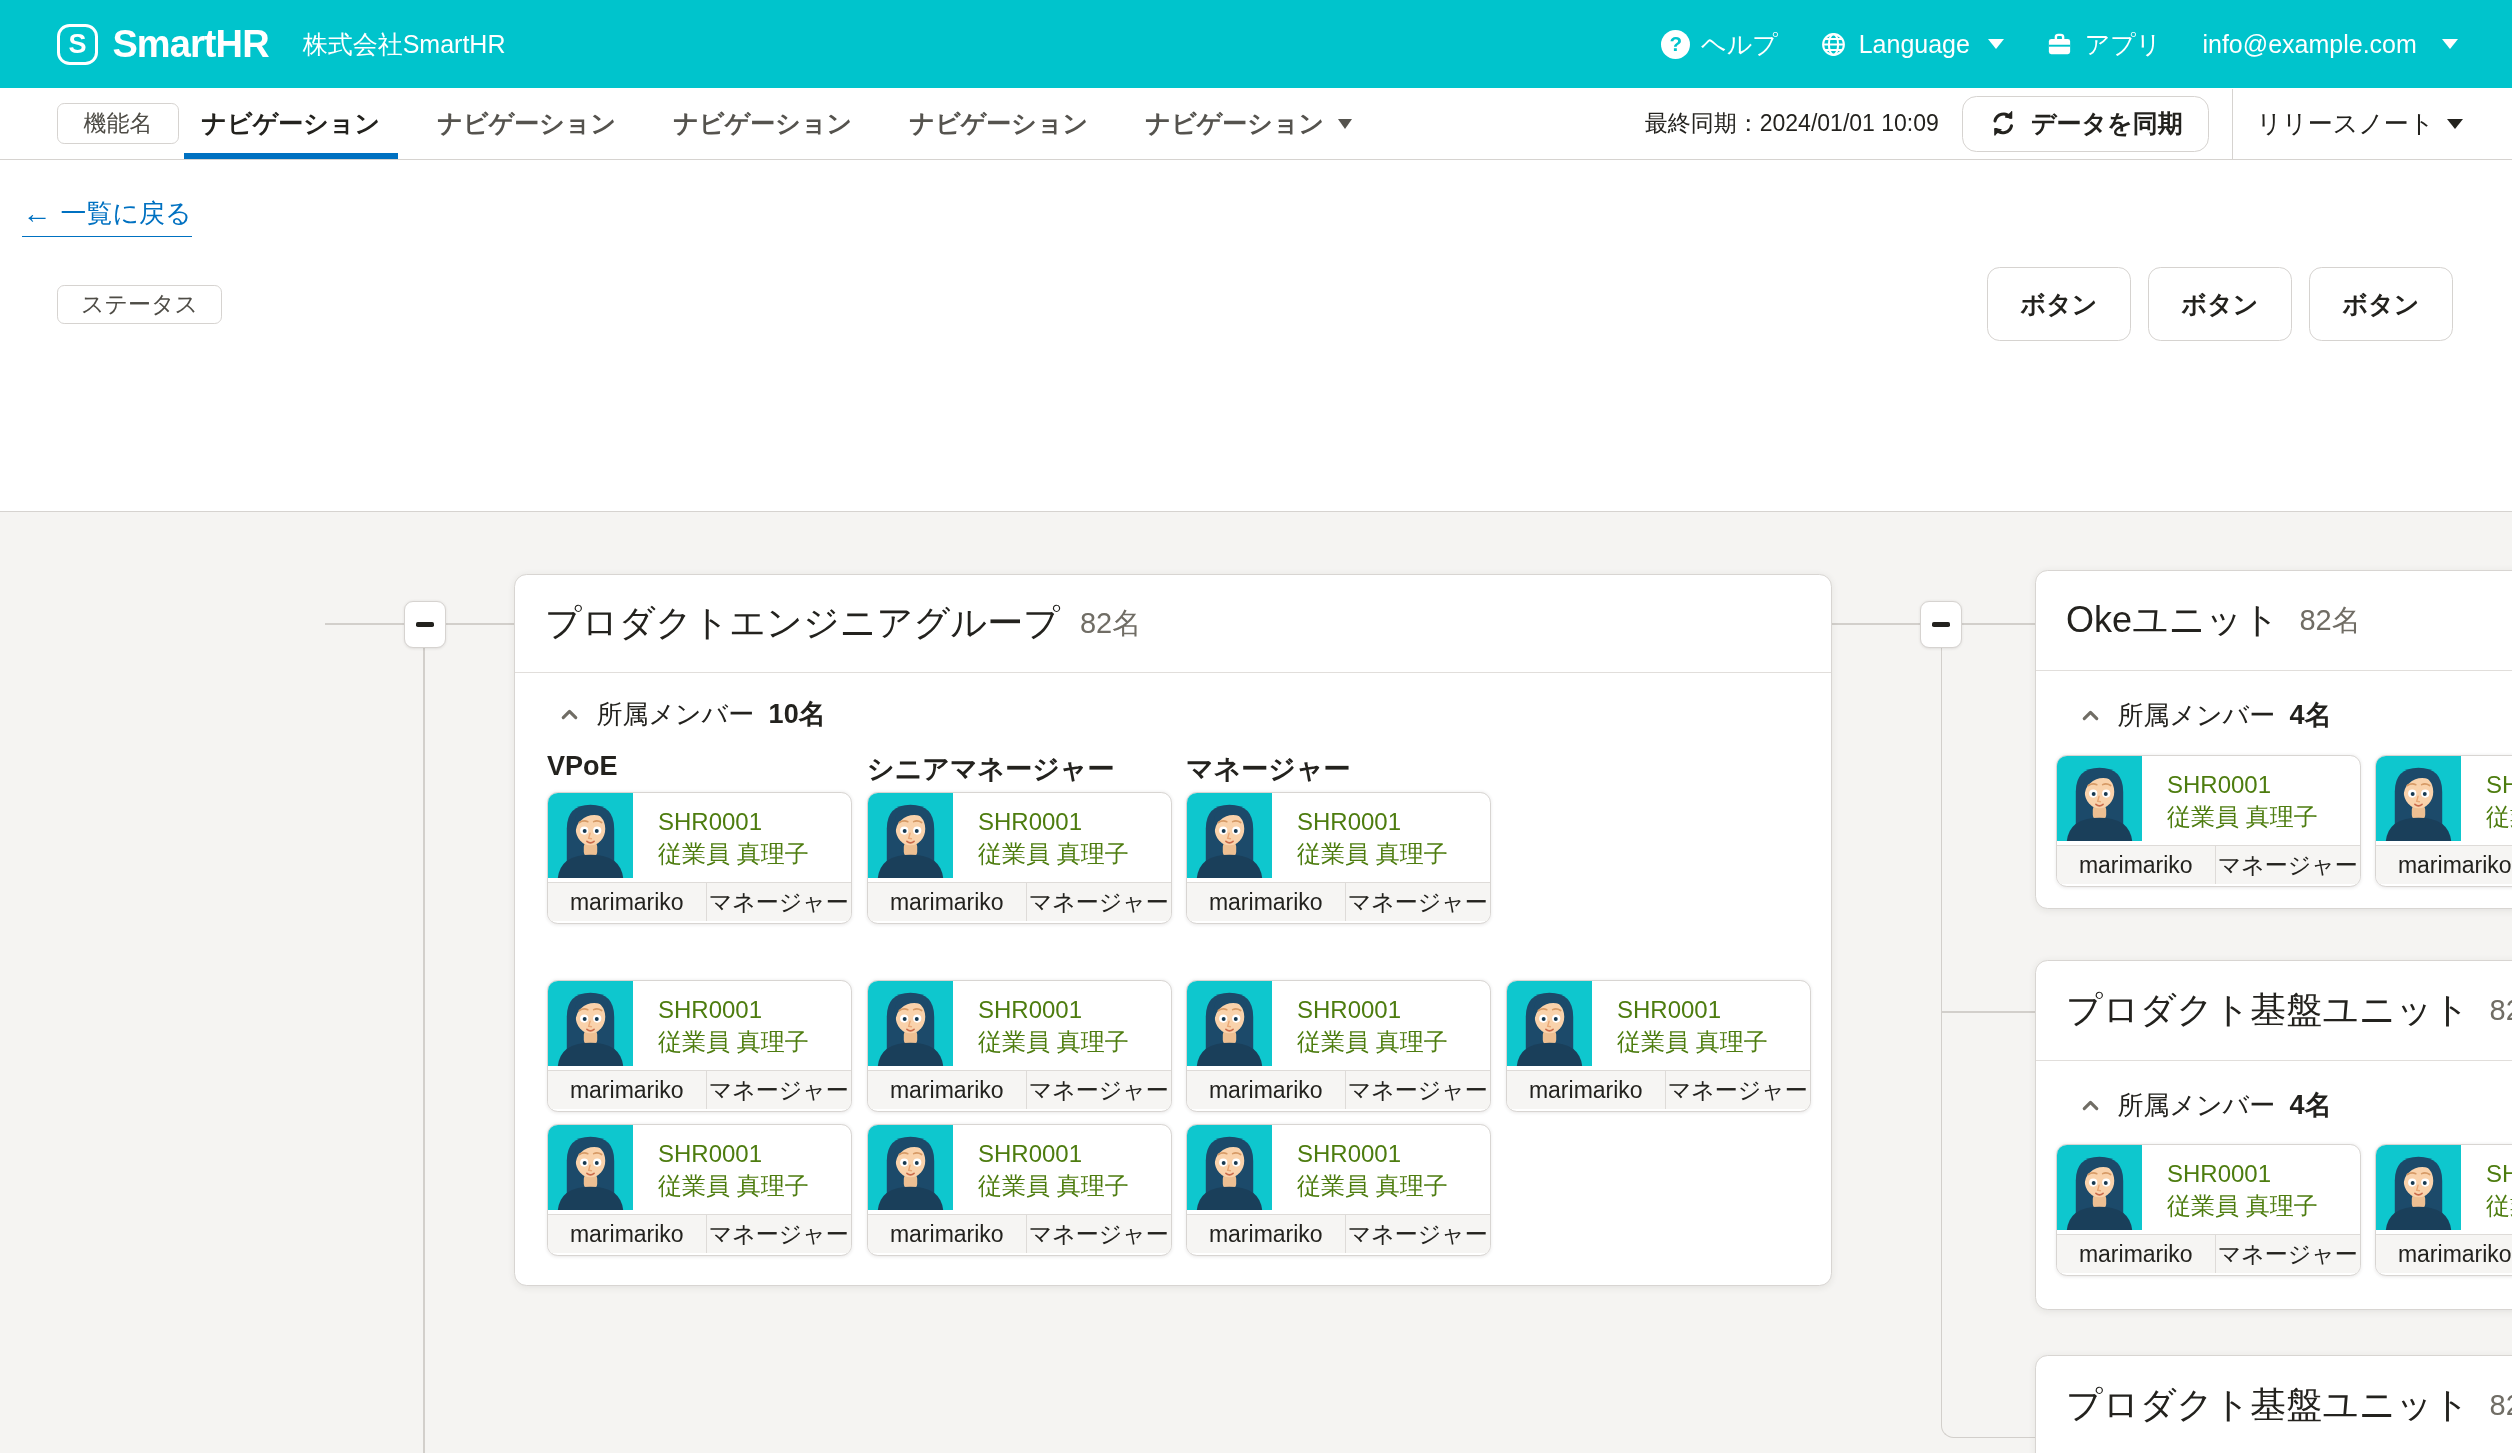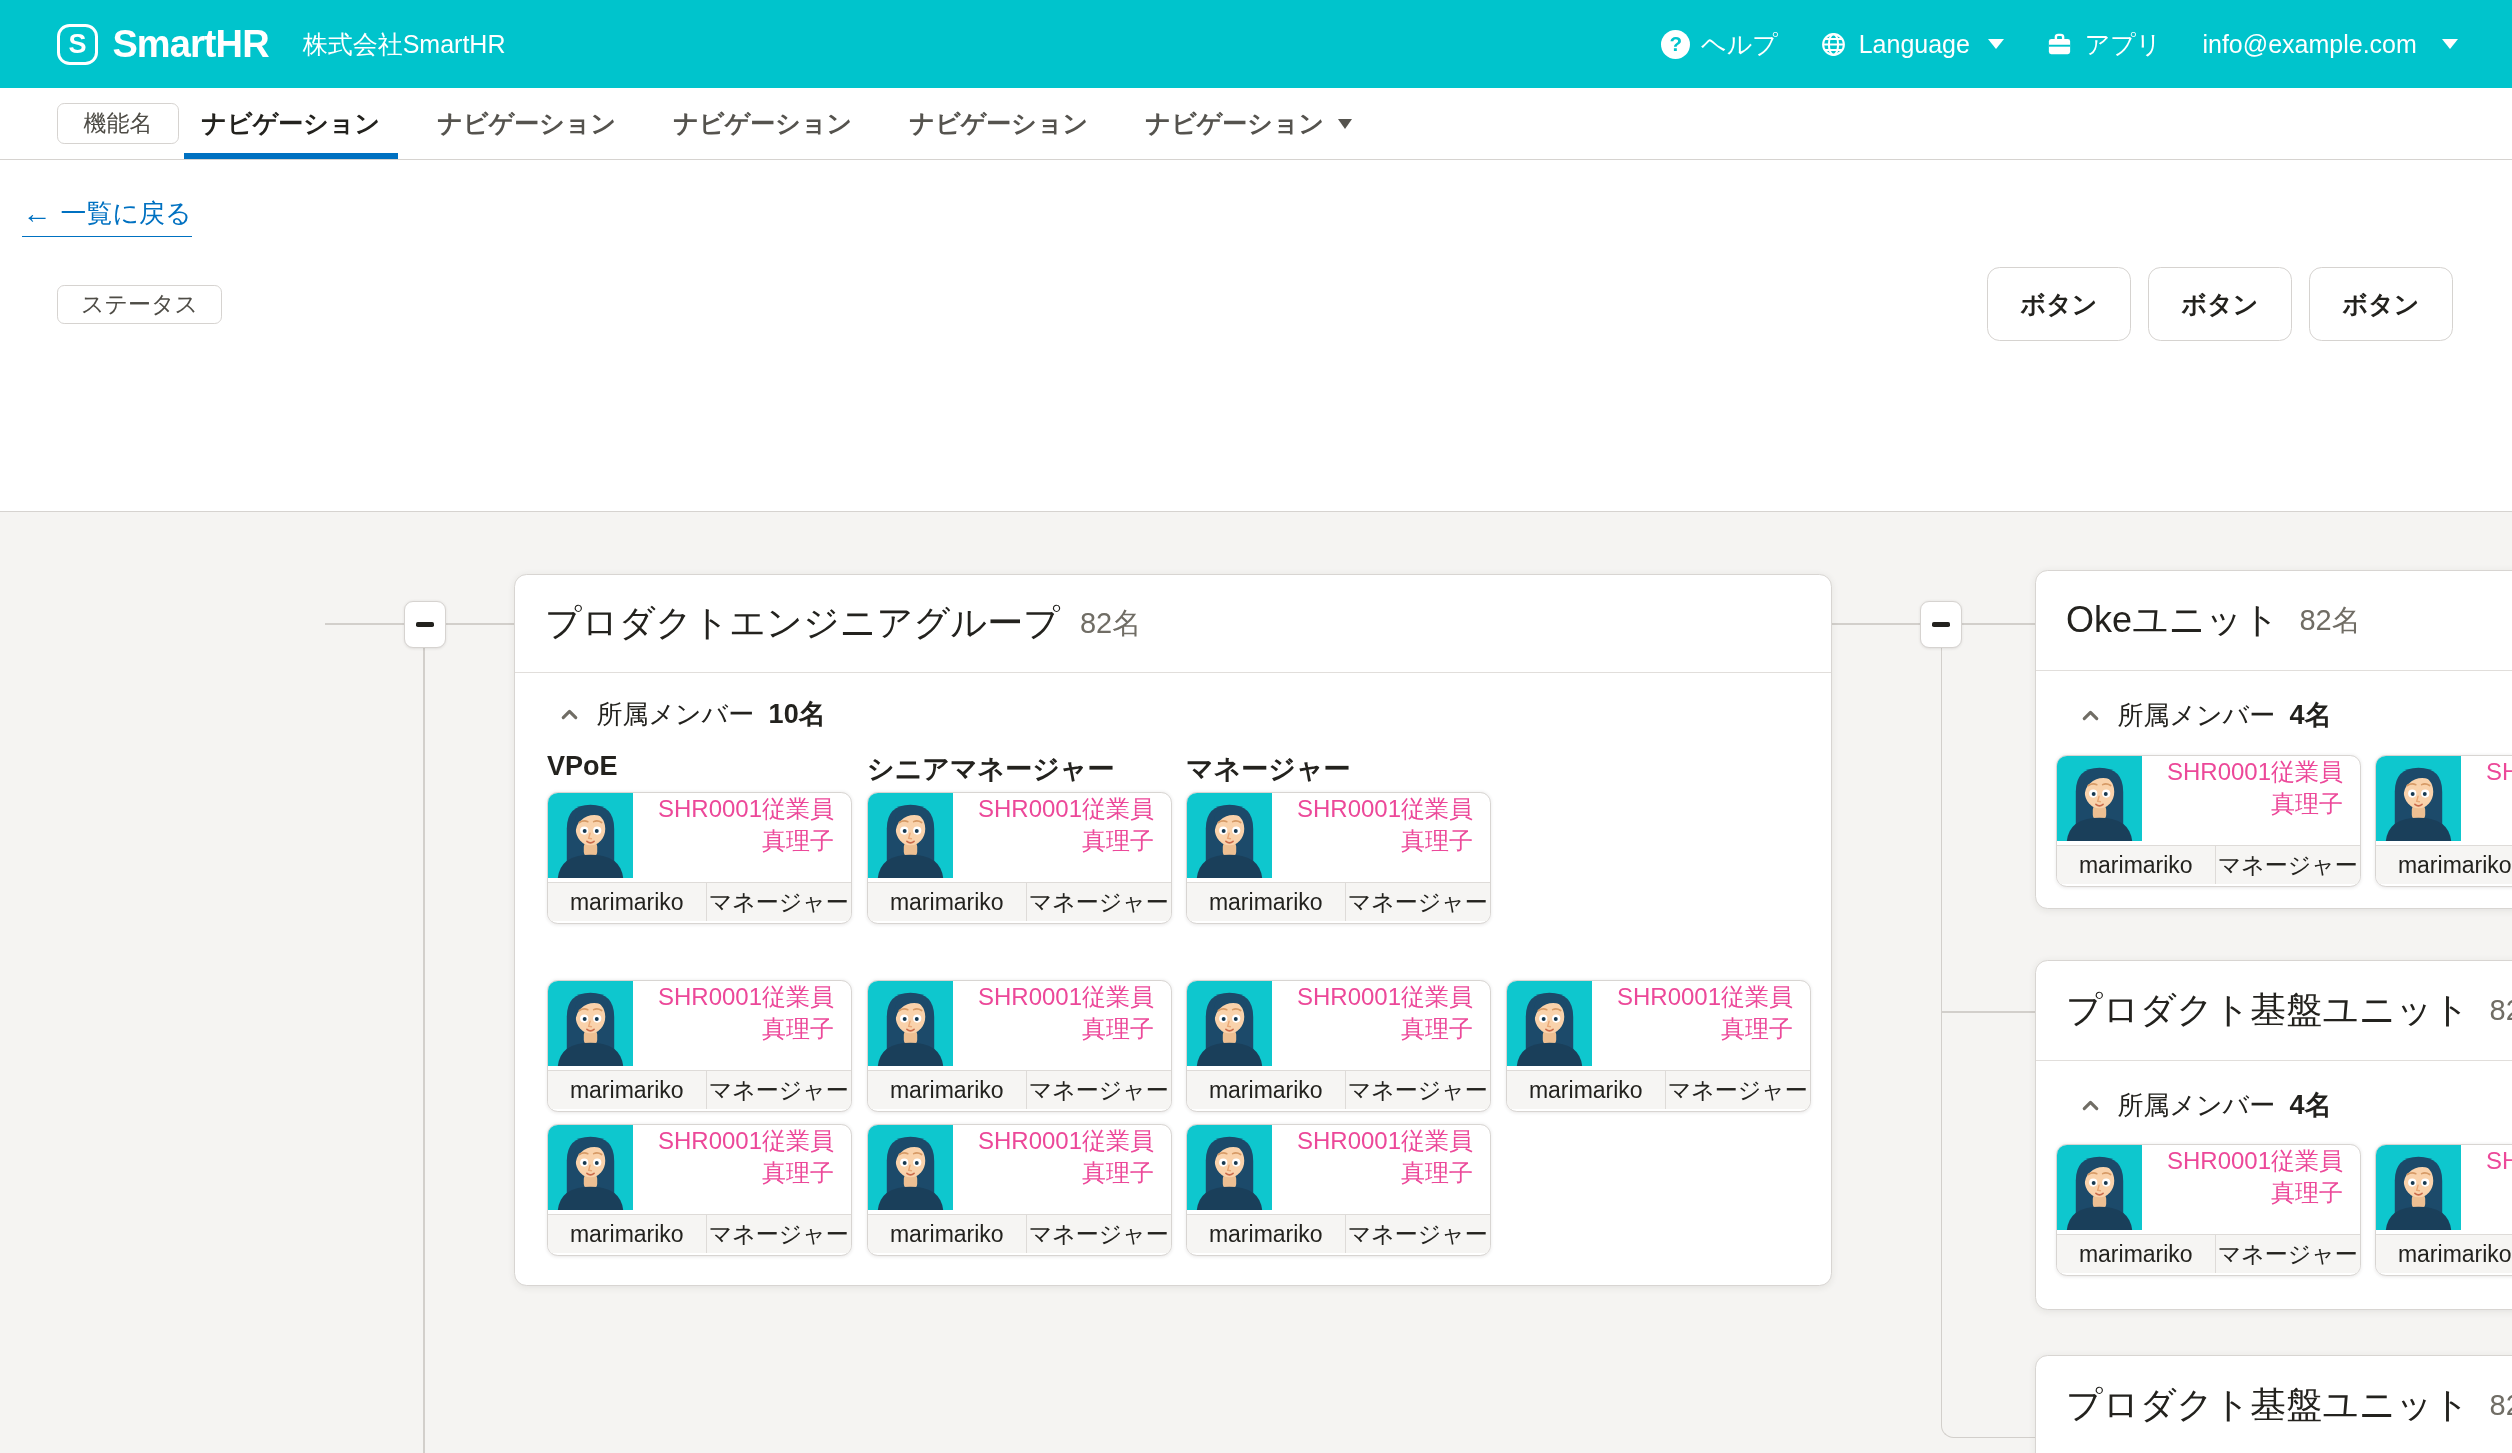--- a/index.html
+++ b/index.html
@@ -88,22 +88,22 @@
   
   .unit-card { width:628px; }
   .unit-head { height:100px; }
   .unit-member-row { position:absolute; left:42px; top:126px; }
 
   
   .emp { position:absolute; width:305px; height:132px; background:#fff; border:1.8px solid #d8d5d2;
          border-radius:10.8px; box-shadow:0 0.9px 3.6px rgba(35,34,30,.10); overflow:hidden; cursor:pointer; }
   .emp-top { height:89px; display:flex; }
   .avatar { width:85px; height:85px; flex:none; }
-  .emp-meta { display:flex; justify-content:center; margin-left:25px;
-              font-size:24px; line-height:32px; color:#ec4899; }
+  .emp-meta { display:flex; flex-direction:column; justify-content:center; margin-left:25px;
+              font-size:24px; line-height:32px; color:#4d7c0f; }
   .emp-bot { height:39px; display:flex; background:#f6f5f3; border-top:1.8px solid #dedbd8; }
   .emp-cell { display:flex; align-items:center; justify-content:center; font-size:23px; color:#23221e; }
   .emp-cell.user { width:52%; }
   .emp-cell.role { width:48%; border-left:1.8px solid #dedbd8; }
 
   
   .h-line { position:absolute; height:1.8px; background:#d2cfcb; }
   .v-line { position:absolute; width:1.8px; background:#d2cfcb; }
   .corner { position:absolute; border-left:1.8px solid #d2cfcb; border-bottom:1.8px solid #d2cfcb;
             border-bottom-left-radius:12.6px; }
@@ -165,20 +165,37 @@
           <span>ナビゲーション</span>
         </span>
       <span class="tab">
           <span>ナビゲーション</span>
         </span>
       <span class="tab">
           <span>ナビゲーション</span>
         <span class="caret" style="margin-left:14.4px;"></span>
       </span>
     </div>
+    <div class="nav-right">
+      <span class="last-sync">最終同期：2024/01/01 10:09</span>
+      <button class="sync-btn">
+        <svg width="30.5" height="30.5" viewBox="0 0 24 24" fill="none">
+          <path d="M5.5 10.2 A7 7 0 0 1 17.6 7.2" stroke="#23221e" stroke-width="2.4" stroke-linecap="round"></path>
+          <path d="M18.5 14 A7 7 0 0 1 6.4 17" stroke="#23221e" stroke-width="2.4" stroke-linecap="round"></path>
+          <path d="M18.6 2.6 L18.6 8 L13.4 7" fill="#23221e" stroke="#23221e" stroke-width="1" stroke-linejoin="round"></path>
+          <path d="M5.4 21.6 L5.4 16.2 L10.6 17.2" fill="#23221e" stroke="#23221e" stroke-width="1" stroke-linejoin="round"></path>
+        </svg>
+        <span>データを同期</span>
+      </button>
+      <span class="nav-divider"></span>
+      <span class="release">
+        <span>リリースノート</span>
+        <span class="caret"></span>
+      </span>
+    </div>
   </div>
 
   <div class="page-white">
     <a class="back-link">
       <span class="back-arrow">←</span>
       <span>一覧に戻る</span>
     </a>
     <div class="title-row">
       <span class="status-badge">ステータス</span>
       <div class="page-actions">

